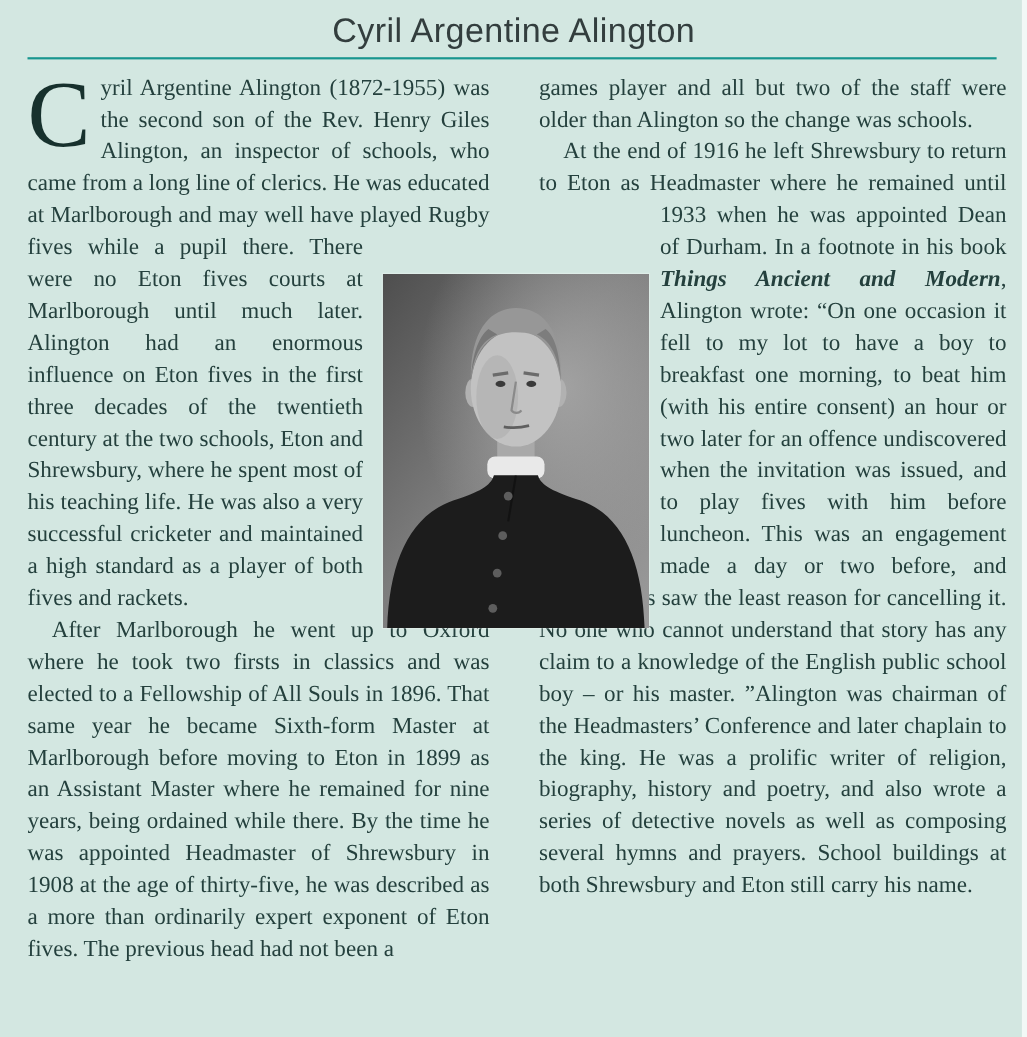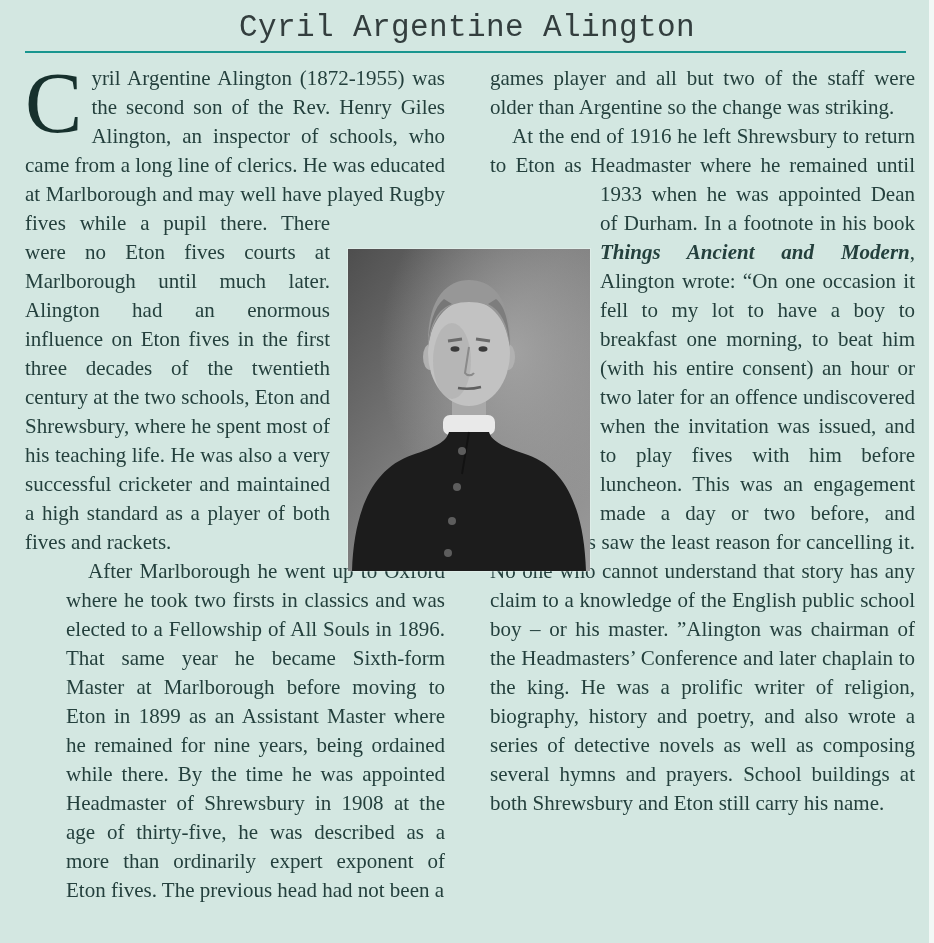--- a/index.html
+++ b/index.html
@@ -11,21 +11,21 @@
     font-family:"Liberation Serif", serif;
     overflow:hidden;
   }
   .scan-strip {
     position:absolute; right:0; top:0; width:5px; height:100%;
     background:rgba(255,255,255,0.7);
   }
   .title {
     margin:0; padding-top:10px;
     text-align:center;
-    font-family:Liberation Mono, monospace;
+    font-family:Liberation Sans, sans-serif;
     font-weight:400;
     font-size:31px;
     letter-spacing:0.4px;
     color:#333e3e;
   }
   .rule {
     height:2px;
     background:#18968f;
     margin:6px 28px 11px 25px;
   }
@@ -36,21 +36,21 @@
   }
   .col {
     text-align:justify;
     font-size:21px;
     line-height:29px;
   }
   .col-left  { width:420px; }
   .col-right { width:425px; }
   .col p { margin:0; }
   p.indent { text-indent:22px; }
-  p.clear-right { clear:right;margin-left:41px; }
+  p.clear-right { clear:right; }
   .dropcap {
     float:left;
     font-size:86px;
     line-height:0.85;
     padding:3px 9px 0 0;
     color:#17312d;
   }
   .notch-right { float:right; width:115px; height:340px; }
   .notch-left  { float:left;  width:110px; height:340px; }
   .photo {
@@ -76,21 +76,21 @@
       <p>
         <span class="dropcap">C</span><span>yril Argentine Alington (1872-1955) was the second son of the Rev. Henry Giles Alington, an inspector of schools, who came from a long line of clerics. He was educated at Marlborough and may well have played Rugby fives while a pupil </span><span class="notch-right"></span><span>there. There were no Eton fives courts at Marlborough until much later. Alington had an enormous influence on Eton fives in the first three decades of the twentieth century at the two schools, Eton and Shrewsbury, where he spent most of his teaching life. He was also a very successful cricketer and maintained a high standard as a player of both fives and rackets.</span>
       </p>
       <p class="indent clear-right">
         <span>After Marlborough he went up to Oxford where he took two firsts in classics and was elected to a Fellowship of All Souls in 1896. That same year he became Sixth-form Master at Marlborough before moving to Eton in 1899 as an Assistant Master where he remained for nine years, being ordained while there. By the time he was appointed Headmaster of Shrewsbury in 1908 at the age of thirty-five, he was described as a more than ordinarily expert exponent of Eton fives. The previous head had not been a</span>
       </p>
     </div>
 
     <div class="col col-right">
       <p>
-        <span>games player and all but two of the staff were older than Argentine so the change was striking.</span>
+        <span>games player and all but two of the staff were older than Alington so the change was schools.</span>
       </p>
       <p class="indent">
         <span>At the end of 1916 he left Shrewsbury to return to Eton as Headmaster where he remained until 1933 when he was appointed </span><span class="notch-left"></span><span>Dean of Durham. In a footnote in his book </span><span class="italic">Things Ancient and Modern</span><span>, Alington wrote: “On one occasion it fell to my lot to have a boy to breakfast one morning, to beat him (with his entire consent) an hour or two later for an offence undiscovered when the invitation was issued, and to play fives with him before luncheon. This was an engagement made a day or two before, and neither of us saw the least reason for cancelling it. No one who cannot understand that story has any claim to a knowledge of the English public school boy – or his master. ”Alington was chairman of the Headmasters’ Conference and later chaplain to the king. He was a prolific writer of religion, biography, history and poetry, and also wrote a series of detective novels as well as composing several hymns and prayers. School buildings at both Shrewsbury and Eton still carry his name.</span>
       </p>
     </div>
 
   </div>
 
   <div class="photo" title="Black-and-white portrait photograph of Cyril Argentine Alington in dark clerical dress with white collar">
     <svg width="242" height="322" viewBox="0 0 242 322" xmlns="http://www.w3.org/2000/svg" role="img">

